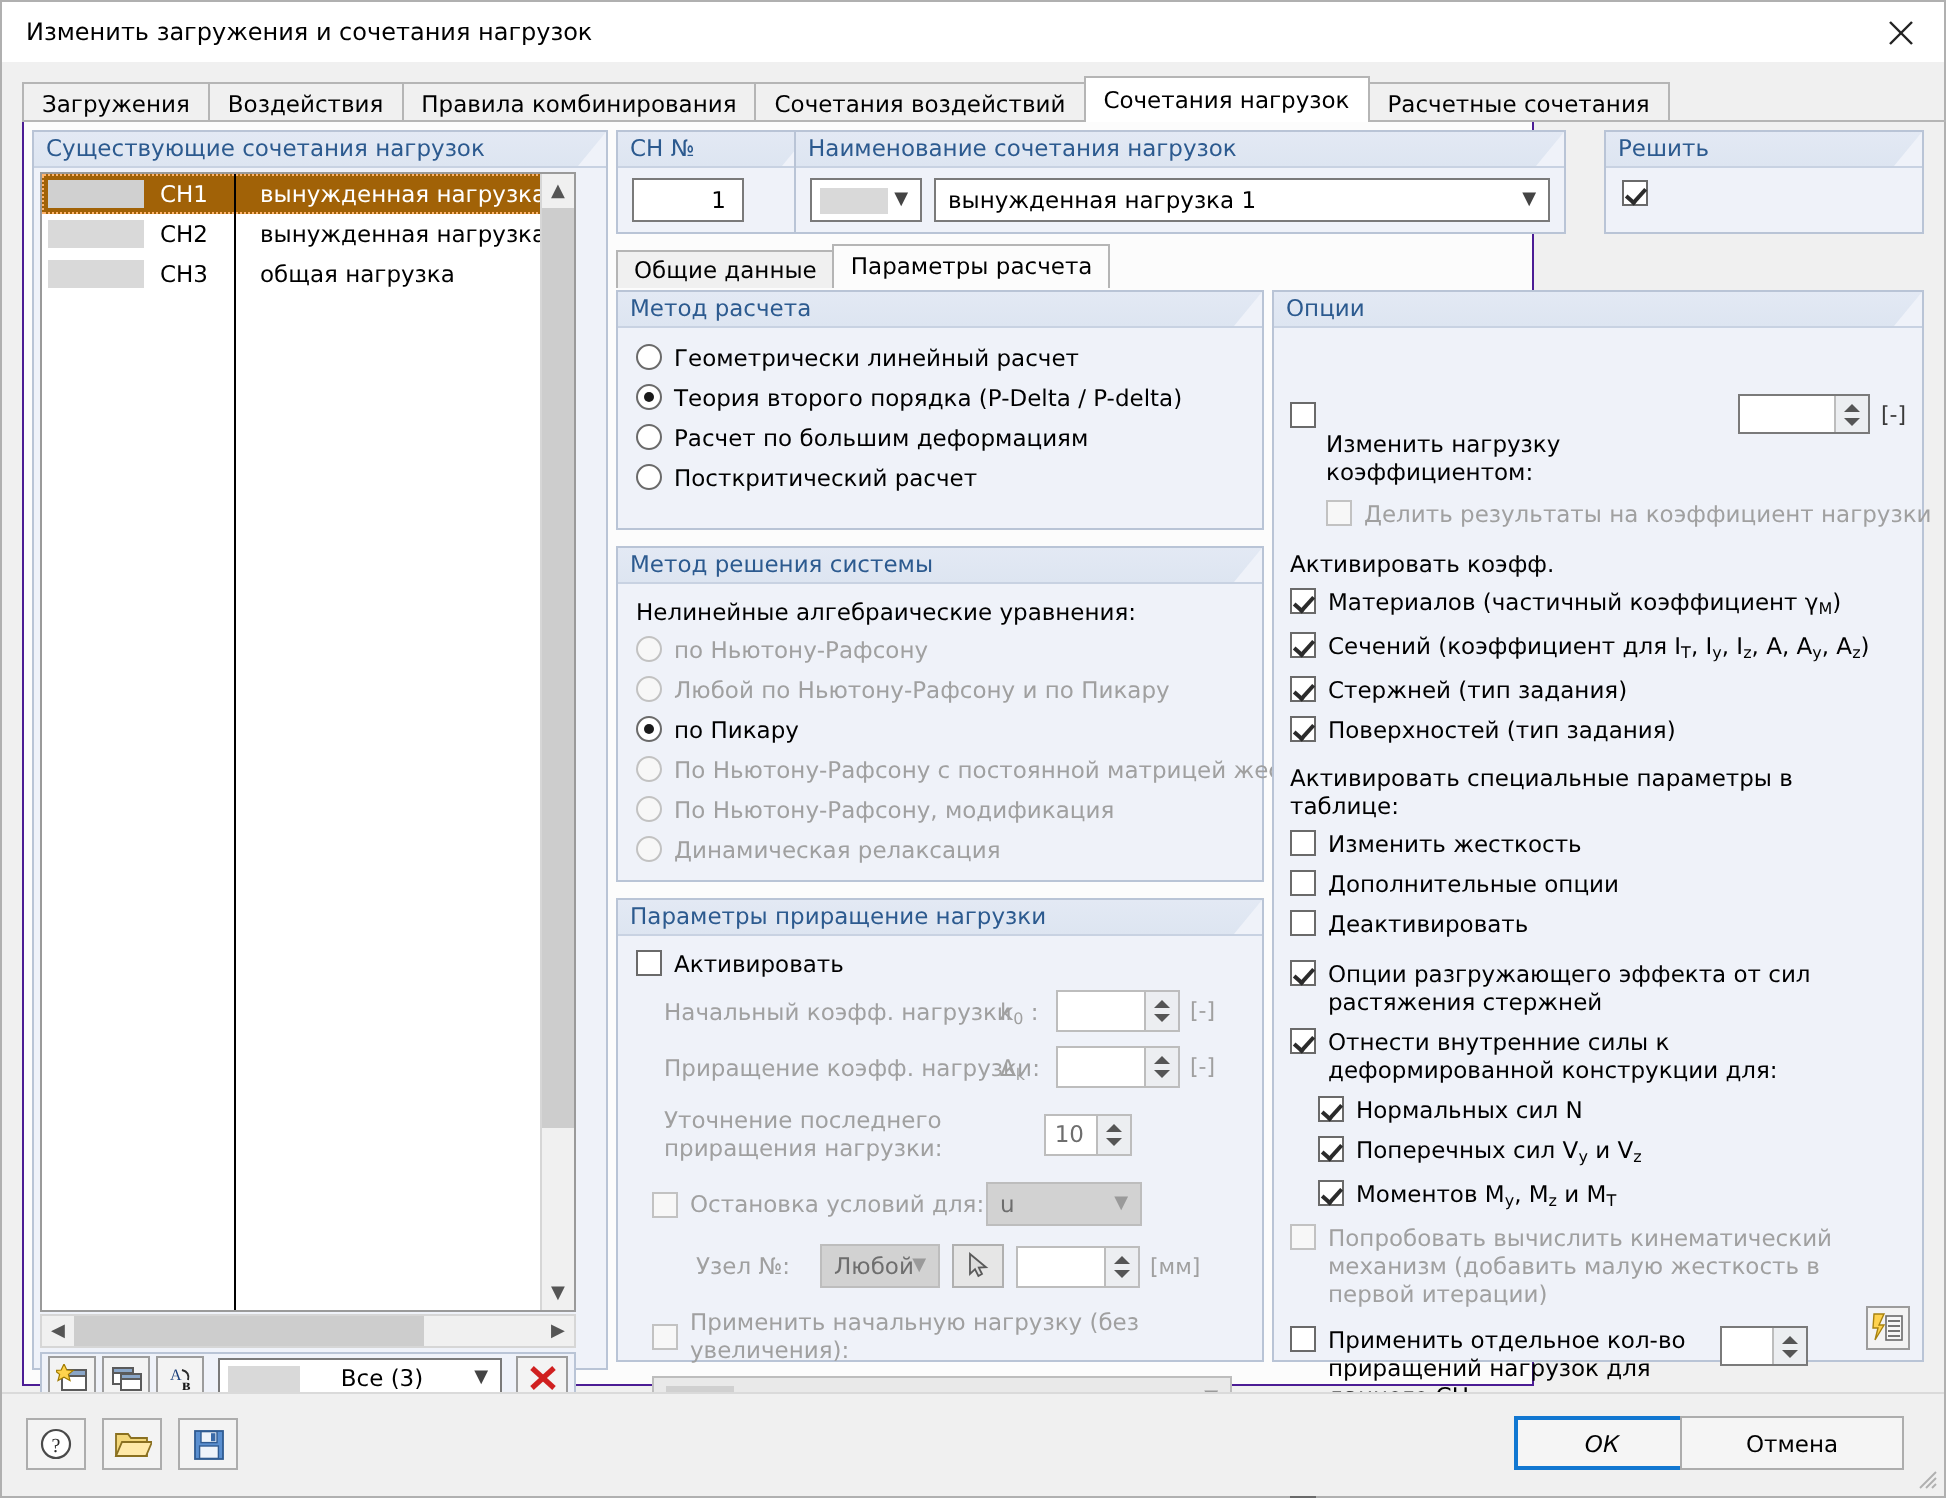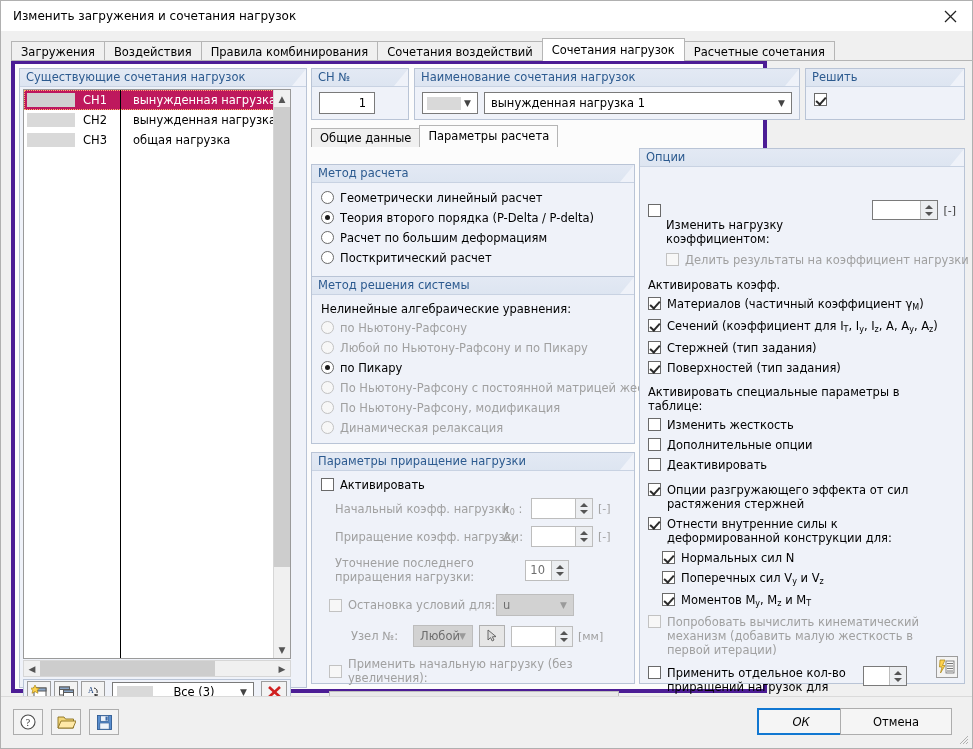--- a/index.html
+++ b/index.html
@@ -25,21 +25,21 @@
     height:20px;line-height:20px;padding:0 9px;background:#f0f0f0;
     border:1px solid #b5b5b5;border-bottom:none;margin-right:-1px;
     box-sizing:border-box;cursor:pointer;color:#000;white-space:nowrap;
   }
   .tab.active{background:#ffffff;height:23px;line-height:22px;border-color:#b5b5b5;position:relative;z-index:3;}
   .tabstrip-line{position:absolute;left:0;right:-973px;bottom:0;height:1px;background:#b5b5b5;z-index:1;}
 
   
   .body-panel{
     position:absolute;left:10px;top:59px;width:756px;height:633px;
-    background:#fcfcfc;border:4px solid #4c1d95;box-sizing:border-box;
+    background:#fcfcfc;border:1px solid #4c1d95;box-sizing:border-box;
   }
 
   
   .gb{position:absolute;box-sizing:border-box;border:1px solid #b9c4d6;background:#eff2f9;}
   .gb>.gb-head{
     height:17px;line-height:17px;padding-left:6px;
     color:#2c5a8f;font-size:11.5px;
     background:linear-gradient(to bottom,#e3e9f4,#dde5f1);
     border-bottom:1px solid #c8d2e2;
     position:relative;overflow:hidden;
@@ -54,21 +54,21 @@
   
   .listbox{
     position:absolute;left:14px;top:84px;width:268px;height:570px;
     background:#fff;border:1px solid #9a9a9a;box-sizing:border-box;overflow:hidden;
   }
   .lrow{height:20px;display:flex;align-items:center;font-size:11.5px;position:relative;}
   .lrow .swatch{width:48px;height:14px;background:#d9d9d9;margin-left:3px;flex:0 0 auto;}
   .lrow .code{width:46px;padding-left:8px;box-sizing:border-box;}
   .lrow .sep{position:absolute;left:96px;top:0;bottom:0;width:1px;background:#000;}
   .lrow .desc{padding-left:12px;}
-  .lrow.sel{background:#be185d;color:#fff;outline:1px dotted #ffb36b;outline-offset:-1px;}
+  .lrow.sel{background:#a16207;color:#fff;outline:1px dotted #ffb36b;outline-offset:-1px;}
   .lrow.sel .swatch{background:#d0d0d0;}
   .list-vsep{position:absolute;left:96px;top:20px;bottom:0;width:1px;background:#000;}
   .vscroll{position:absolute;right:0;top:0;width:16px;bottom:0;background:#f0f0f0;border-left:1px solid #d6d6d6;}
   .vscroll .thumb{position:absolute;left:0;right:0;top:17px;height:460px;background:#cdcdcd;}
   .vscroll .arr{height:17px;display:flex;align-items:center;justify-content:center;color:#555;font-size:9px;}
   .vscroll .arr.bot{position:absolute;bottom:0;left:0;right:0;}
 
   .hscroll{
     position:absolute;left:14px;top:655px;width:268px;height:17px;
     background:#f0f0f0;border:1px solid #d6d6d6;box-sizing:border-box;display:flex;align-items:center;
@@ -258,21 +258,21 @@
       </div>
     </div>
 
     <div class="gb" style="left:296px;top:4px;width:98px;height:52px;">
       <div class="gb-head">СН №</div>
       <div class="gb-body" style="padding:5px 7px;">
         <div class="num-field" style="width:56px;">1</div>
       </div>
     </div>
 
-    <div class="gb" style="left:399px;top:4px;width:386px;height:52px;">
+    <div class="gb" style="left:385px;top:4px;width:386px;height:52px;">
       <div class="gb-head">Наименование сочетания нагрузок</div>
       <div class="gb-body" style="padding:5px 7px;display:flex;gap:6px;">
         <div class="combo" style="width:56px;">
           <div class="csw"></div>
           <div class="carr">▼</div>
         </div>
         <div class="combo" style="flex:1;padding-left:6px;">
           <span>вынужденная нагрузка 1</span>
           <div class="carr">▼</div>
         </div>
@@ -284,21 +284,21 @@
       <div class="gb-body" style="padding:6px 8px;">
         <span class="chk on"></span>
       </div>
     </div>
 
     <div style="position:absolute;left:296px;top:61px;display:flex;align-items:flex-end;z-index:4;">
       <div class="itab">Общие данные</div>
       <div class="itab active">Параметры расчета</div>
     </div>
 
-    <div class="gb" style="left:296px;top:100px;width:324px;height:120px;">
+    <div class="gb" style="left:296px;top:84px;width:324px;height:120px;">
       <div class="gb-head">Метод расчета</div>
       <div class="gb-body" style="padding:8px 9px;">
         <div class="opt">
           <span class="rad"></span>
           <span class="opt-label">Геометрически линейный расчет</span>
         </div>
         <div class="opt">
           <span class="rad on"></span>
           <span class="opt-label">Теория второго порядка (P-Delta / P-delta)</span>
         </div>

